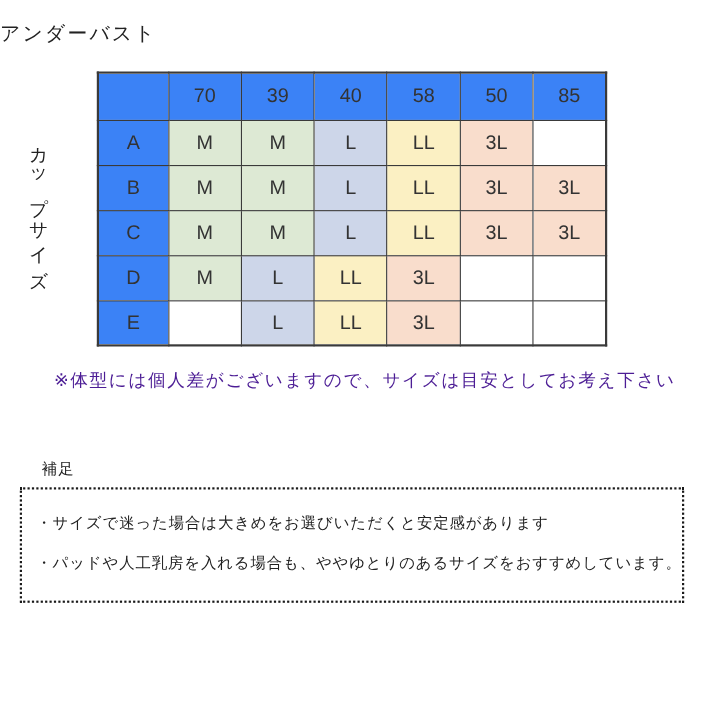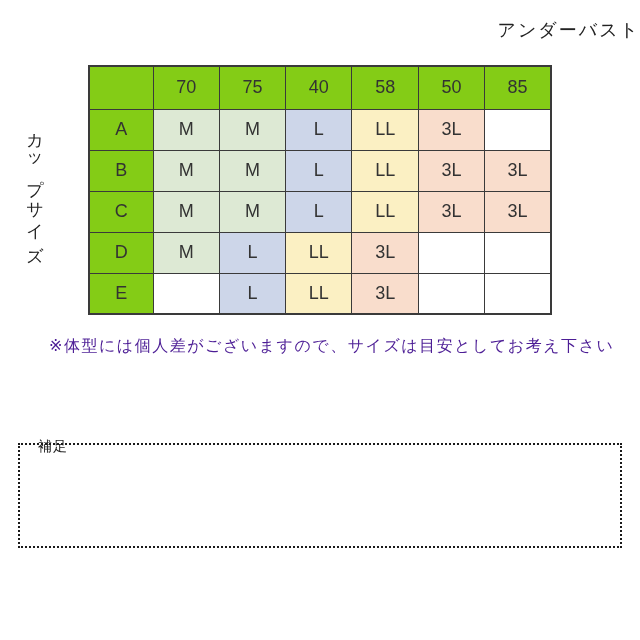--- a/index.html
+++ b/index.html
@@ -7,21 +7,21 @@
   body {
     position: relative;
     background: #ffffff;
     font-family: "Liberation Sans", "DejaVu Sans", sans-serif;
     color: #2e2e2e;
     overflow: hidden;
   }
   .page-title {
     position: absolute;
     top: 18px; left: 0; width: 640px;
-    text-align: right;
+    text-align: left;
     font-size: 18px;
     letter-spacing: 2px;
     color: #222;
   }
   .side-label-wrap {
     position: absolute;
     left: 20px; top: 65px;
     width: 30px; height: 248px;
     display: flex; align-items: center; justify-content: center;
   }
@@ -40,42 +40,41 @@
     table-layout: fixed;
     border: 2px solid #3a3a3a;
   }
   .size-table th, .size-table td {
     border: 1.5px solid #3a3a3a;
     text-align: center;
     vertical-align: middle;
     font-weight: normal;
     font-size: 18px;
     color: #333;
-    background: #84cc16;
+    background: #3b82f6;
     overflow: hidden;
   }
   .size-table col.label-col { width: 64px; }
   .size-table thead tr { height: 43px; }
   .size-table tbody tr { height: 41px; }
   .note {
     position: absolute;
     left: 49px; top: 336px;
     width: 580px;
     font-size: 16px;
     letter-spacing: 1.5px;
     color: #4c1d95;
     white-space: nowrap;
   }
   .supp-label {
     position: absolute;
     left: 38px; top: 418px;
     font-size: 14px;
     letter-spacing: 1px;
     color: #222;
-    margin-top: 20px;
   }
   .supp-box {
     position: absolute;
     left: 18px; top: 443px;
     width: 604px; height: 105px;
     border: 2px dotted #1a1a1a;
     padding: 22px 12px 0 13px;
   }
   .supp-item {
     font-size: 14px;
@@ -101,21 +100,21 @@
       <col>
       <col>
       <col>
       <col>
       <col>
     </colgroup>
   <thead>
       <tr>
         <th></th>
         <th>70</th>
-        <th>75</th>
+        <th>39</th>
         <th>40</th>
         <th>58</th>
         <th>50</th>
         <th>85</th>
       </tr>
     </thead>
   <tbody>
       <tr>
         <th>A</th>
         <td style="background: rgb(221, 233, 212);">M</td>
@@ -162,13 +161,15 @@
         <td style="background: rgb(255, 255, 255);"></td>
       </tr>
     </tbody>
 </table>
 
 <div class="note">※体型には個人差がございますので、サイズは目安としてお考え下さい</div>
 
 <div class="supp-label">補足</div>
 
 <div class="supp-box">
+    <div class="supp-item">・サイズで迷った場合は大きめをお選びいただくと安定感があります</div>
+    <div class="supp-item">・パッドや人工乳房を入れる場合も、ややゆとりのあるサイズをおすすめしています。</div>
   </div>
 
 </body></html>

